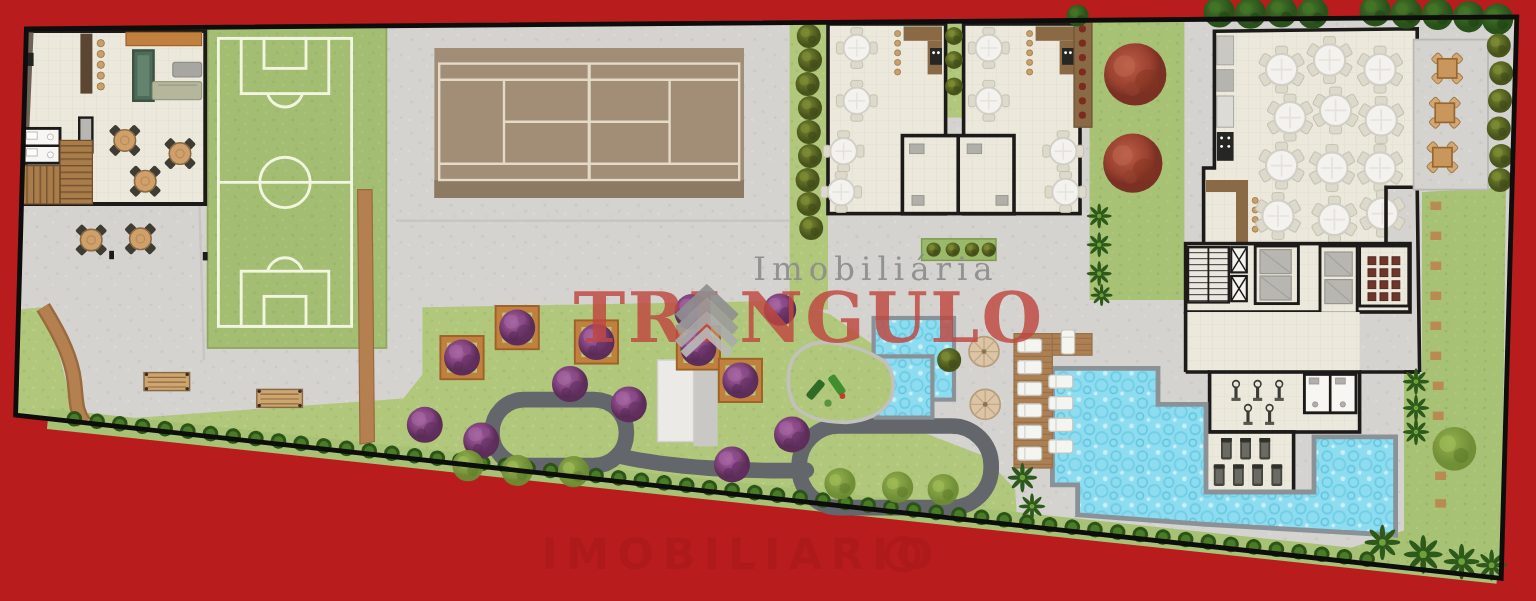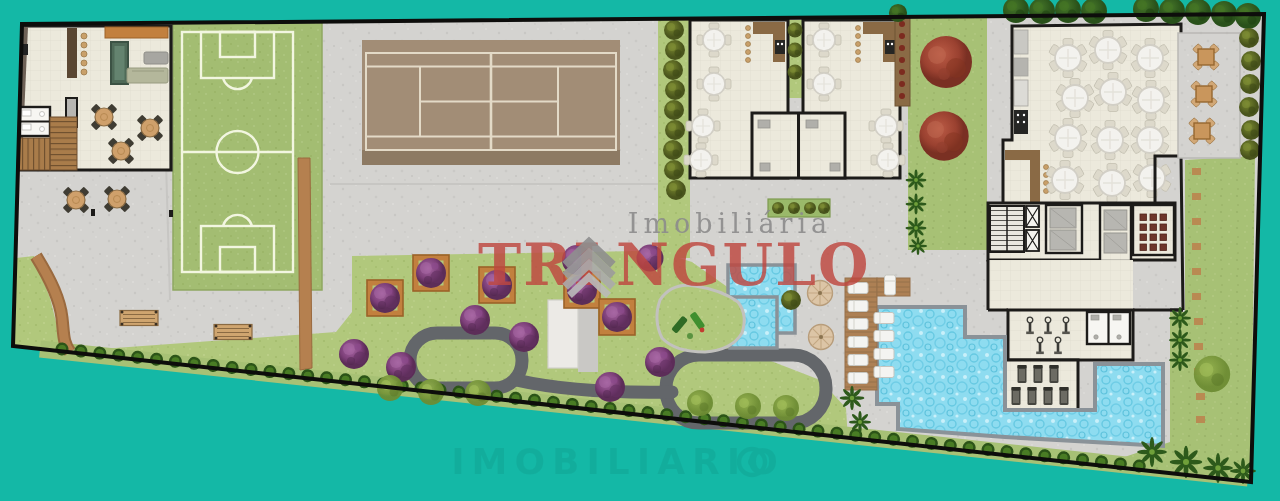--- a/index.html
+++ b/index.html
@@ -1,16 +1,16 @@
 <!DOCTYPE html>
 <html style="--page_bg: #ffffff; --concrete: #d4d3d0; --wall: #1c1b19; --room_floor: #ece9dc; --field_green: #a3bd72; --field_line: #f2f6e0; --garden_green: #b1c87c; --lawn_green: #a7c175; --hedge_green: #2c5418; --court_brown: #a28d76; --court_line: #e3dac7; --court_band: #8d7a63; --pool_blue: #8edcf0; --pool_border: #8a9298; --wood_deck: #ad8054; --dirt_path: #b5804f; --loop_path: #63666a; --table_tan: #cfa06b; --chair_dark: #3f3c33; --white_table: #f3f2ee; --planter_orange: #c2803e; --purple_tree: #8b4a8b; --red_tree: #a84a38; --brand_red: #bf4740; --brand_gray: #8c8c8c; --logo_gray: #999999;"><head>
 <meta charset="utf-8">
 <style>
   html,body{margin:0;padding:0;background:#fff;}
-  #stage{position:relative;width:1280px;height:501px;background:#14b8a6;overflow:hidden;
+  #stage{position:relative;width:1280px;height:501px;background:#b91c1c;overflow:hidden;
          font-family:"DejaVu Sans",sans-serif;}
   svg{display:block;}
   .wm-serif{font-family:"DejaVu Serif","Liberation Serif",serif;}
   .wm-sans{font-family:"DejaVu Sans","Liberation Sans",sans-serif;}
   text{user-select:none;}
 </style>
 </head>
 <body>
 
 <div id="stage">

